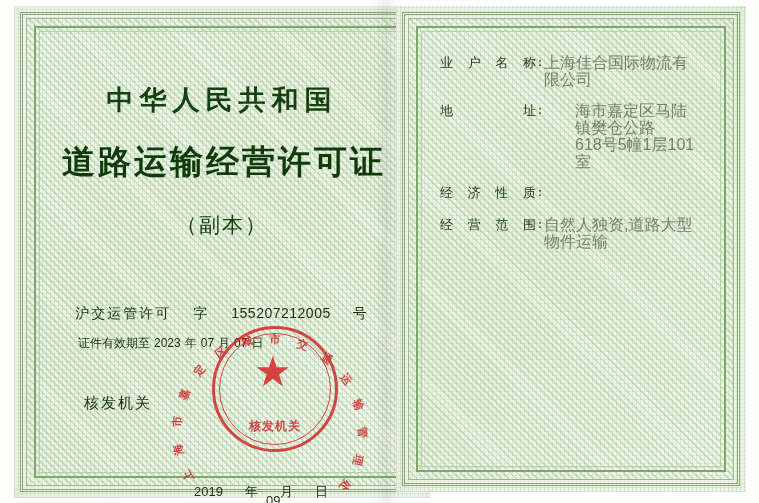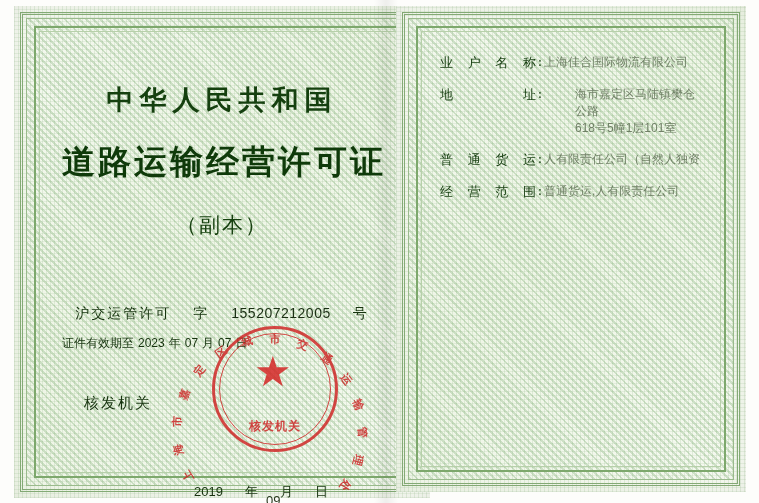--- a/index.html
+++ b/index.html
@@ -122,20 +122,21 @@
     letter-spacing: 0.5px;
     color: #1b2f14;
     font-family: "Liberation Sans", sans-serif;
   }
 
   .valid-row {
     margin-top: 12px;
     display: flex;
     align-items: baseline;
     justify-content: flex-start;
+    padding-left: 16px;
     gap: 4px;
     font-size: 12px;
     color: #17330f;
     font-family: "DejaVu Serif", "Liberation Serif", serif;
     white-space: nowrap;
   }
   .valid-row .v { font-family: "Liberation Sans", sans-serif; font-size: 12px; }
 
   .issuer-row {
     position: absolute;
@@ -258,21 +259,21 @@
     text-align-last: justify;
     letter-spacing: 0px;
     white-space: nowrap;
   }
   .field .colon {
     flex: 0 0 8px;
     text-align: center;
   }
   .field .fvalue {
     flex: 1;
-    font-size: 12px;
+    font-size: 16px;
     line-height: 17px;
     color: #5f6f55;
     font-family: "Liberation Sans", sans-serif;
     opacity: 0.85;
   }
   .field .fvalue .l2 { display: block; padding-left: 31px; }
 
   
   .gutter {
     position: absolute;
@@ -384,28 +385,27 @@
       <div class="field">
         <span class="flabel">地址</span>
         <span class="colon">:</span>
         <span class="fvalue">
           <span class="l2">海市嘉定区马陆镇樊仓公路</span>
           <span class="l2">618号5幢1层101室</span>
         </span>
       </div>
 
       <div class="field">
-        <span class="flabel">普通货运</span>
+        <span class="flabel">经济性质</span>
         <span class="colon">:</span>
-        <span class="fvalue">人有限责任公司（自然人独资</span>
       </div>
 
       <div class="field">
         <span class="flabel">经营范围</span>
         <span class="colon">:</span>
-        <span class="fvalue">普通货运,人有限责任公司</span>
+        <span class="fvalue">自然人独资,道路大型物件运输</span>
       </div>
 
     </div>
     <div class="edge-shadow"></div>
   </div>
 
 </div>
 
 </body></html>

